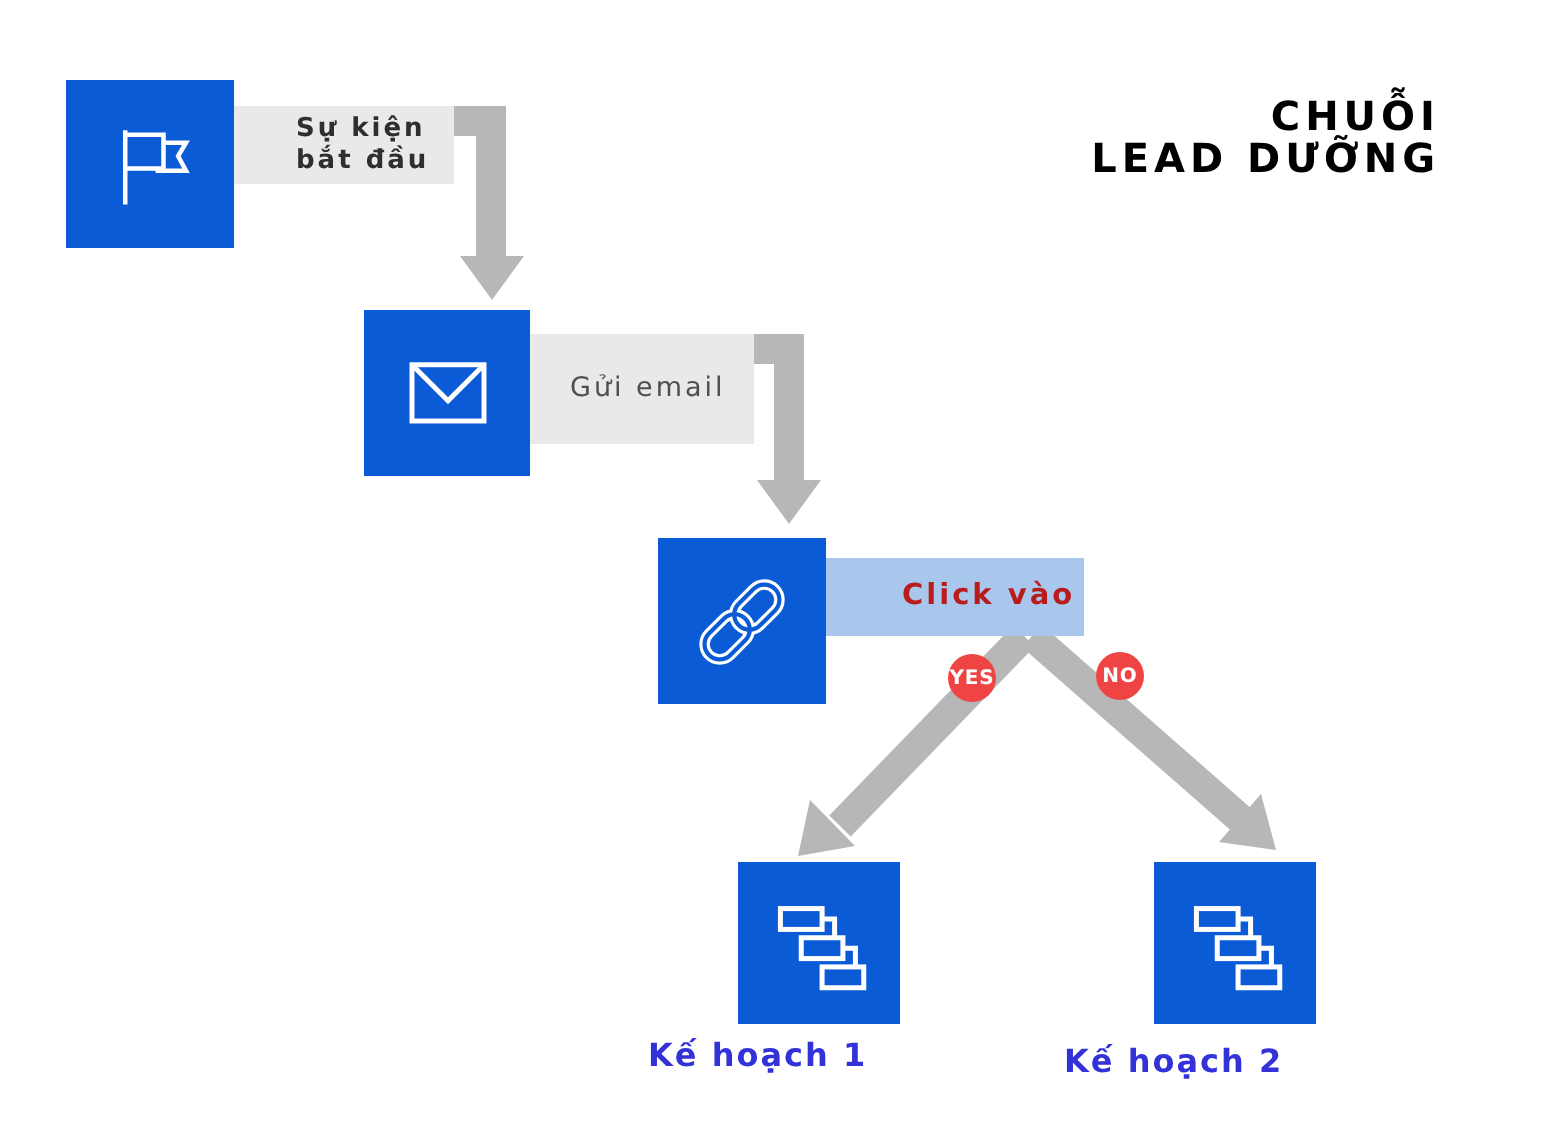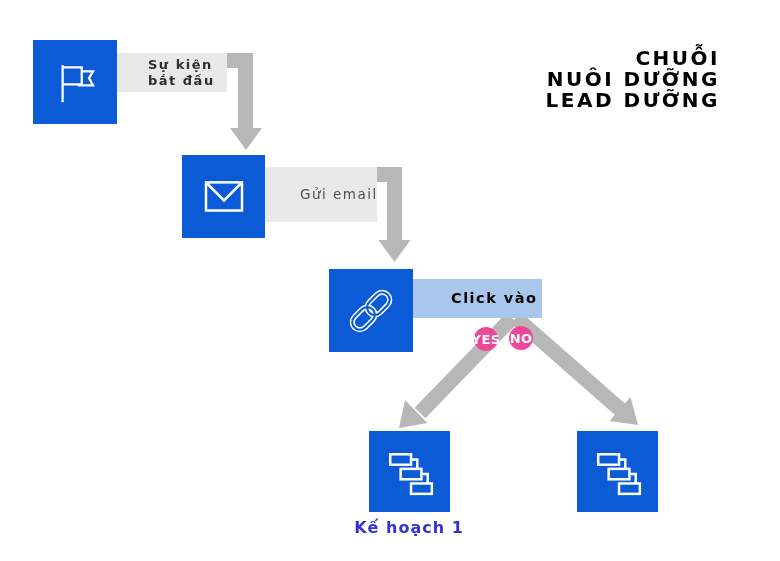--- a/index.html
+++ b/index.html
@@ -11,33 +11,33 @@
   .node{
     position:absolute;background:#0b5bd7;display:flex;align-items:center;justify-content:center;
   }
   .node svg{display:block;}
   .strip{position:absolute;display:flex;flex-direction:column;justify-content:center;}
   .strip-gray{background:#e9e9e9;}
   .strip-blue{background:#a9c7ec;}
   .strip .ln{display:block;white-space:nowrap;margin-left:20px;}
   .strip-start{left:117px;top:53px;width:110px;height:39px;padding-left:11px;box-sizing:border-box;
     font-size:13px;font-weight:bold;color:#2e2e2e;letter-spacing:1.5px;line-height:1.2;}
-  .strip-email{left:265px;top:167px;width:112px;height:55px;padding-left:15px;box-sizing:border-box;
+  .strip-email{left:265px;top:167px;width:112px;height:55px;box-sizing:border-box;
     font-size:13.5px;font-weight:400;color:#4f4f4f;letter-spacing:1.5px;line-height:1.35;}
   .strip-decision{left:413px;top:279px;width:129px;height:39px;padding-left:18px;box-sizing:border-box;
-    font-size:14.5px;font-weight:bold;color:#000000;letter-spacing:1.5px;line-height:1.2;}
+    font-size:14.5px;font-weight:bold;color:#b91c1c;letter-spacing:1.5px;line-height:1.2;}
   .badge{
-    position:absolute;width:24px;height:24px;border-radius:50%;background:#ec4899;
-    color:#ffffff;font-size:13px;font-weight:bold;letter-spacing:0.4px;
+    position:absolute;width:24px;height:24px;border-radius:50%;background:#ef4444;
+    color:#ffffff;font-size:10px;font-weight:bold;letter-spacing:0.4px;
     display:flex;align-items:center;justify-content:center;
   }
   .badge-yes{left:474px;top:327px;}
-  .badge-no{left:509px;top:326px;text-align:right;}
+  .badge-no{left:548px;top:326px;text-align:right;}
   .plan-label{
-    position:absolute;width:170px;text-align:center;color:#3232d8;
+    position:absolute;width:170px;color:#3232d8;
     font-size:16px;font-weight:bold;letter-spacing:1px;white-space:nowrap;
   }
   .plan-label-1{left:324px;top:518px;}
   .plan-label-2{left:532px;top:521px;}
   .diagram-title{
     position:absolute;right:60px;top:48px;text-align:right;color:#000000;
     font-size:20px;font-weight:800;letter-spacing:2.5px;line-height:1.06;white-space:nowrap;
   }
   .node-start{left:33px;top:40px;width:84px;height:84px;}
   .node-email{left:182px;top:155px;width:83px;height:83px;}
@@ -121,20 +121,20 @@
       <rect x="25" y="35" width="20" height="10"></rect>
       <polyline points="25,12 31,12 31,21"></polyline>
       <polyline points="35,26 41,26 41,35"></polyline>
     </svg>
   </div>
 
   <div class="badge badge-yes">YES</div>
   <div class="badge badge-no">NO</div>
 
   <div class="plan-label plan-label-1">Kế hoạch 1</div>
+  <div class="plan-label plan-label-2">Kế hoạch 2</div>
 
   <div class="diagram-title">
     <div>CHUỖI</div>
-    <div>NUÔI DƯỠNG</div>
     <div>LEAD DƯỠNG</div>
   </div>
 
 </div>
 
 </body></html>

